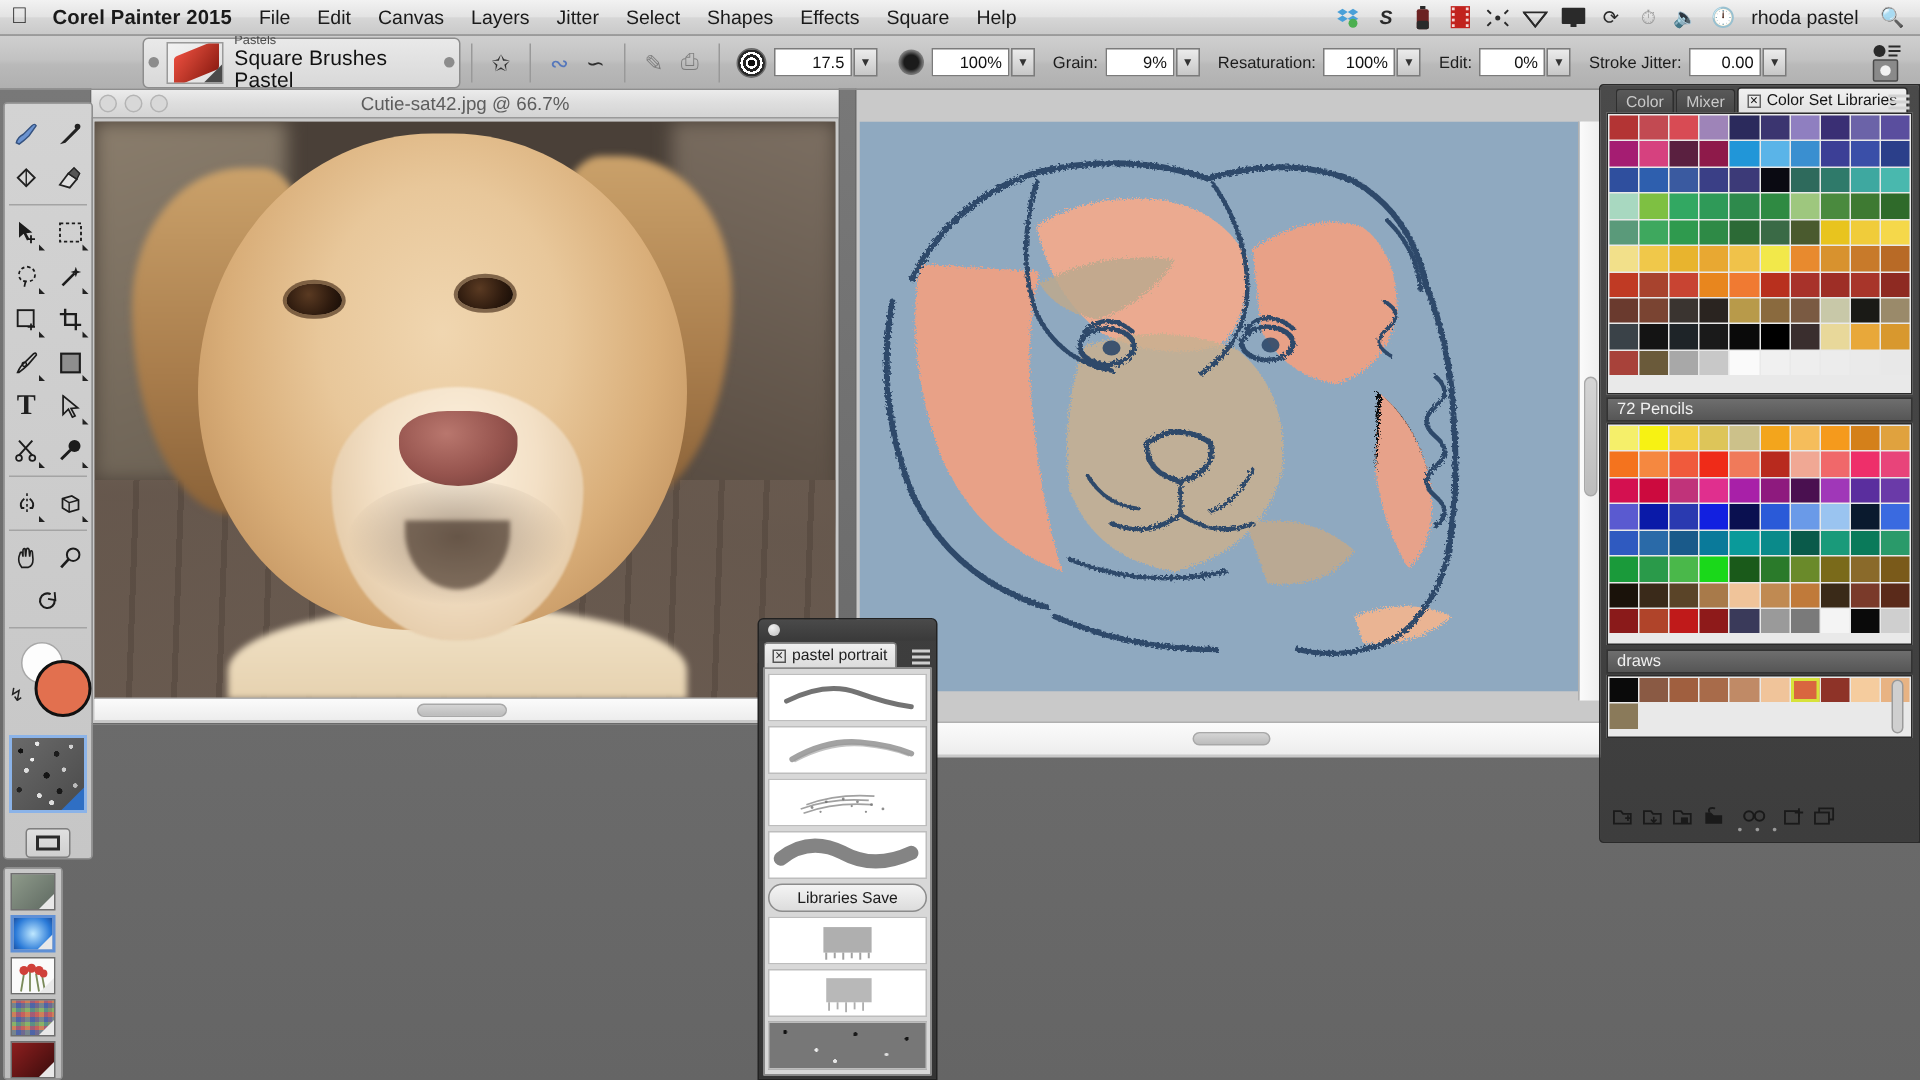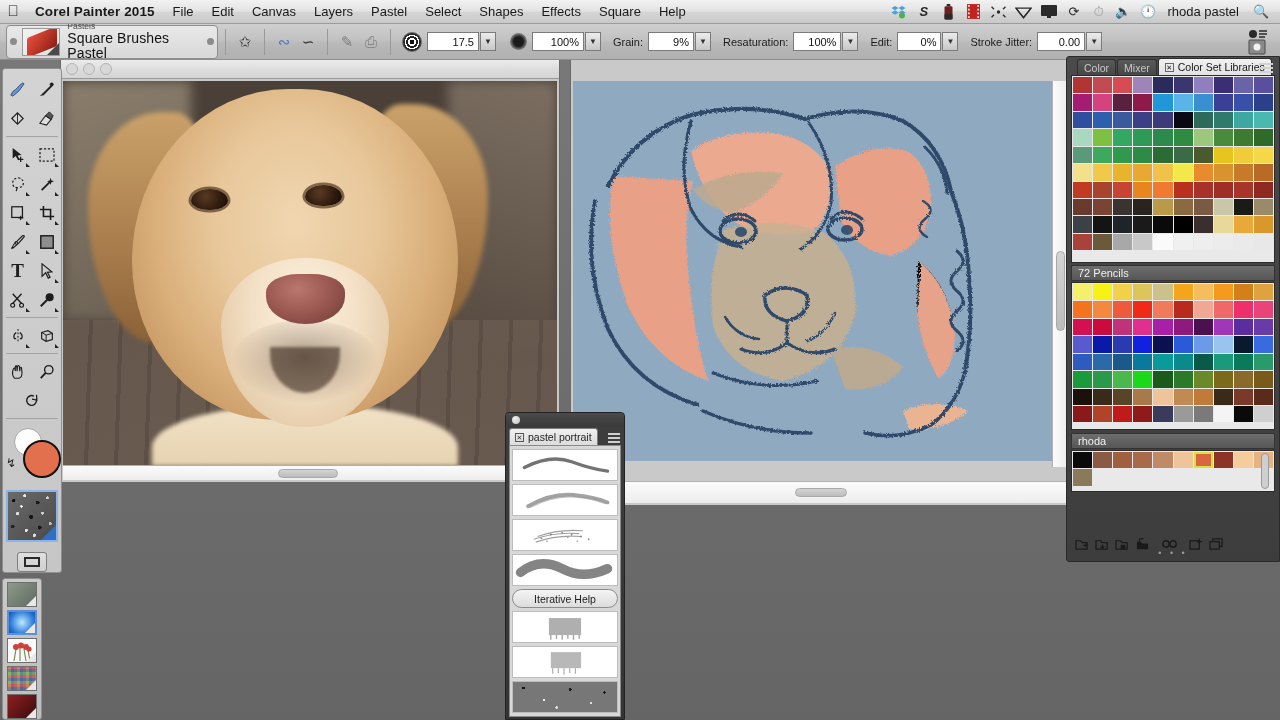--- a/index.html
+++ b/index.html
@@ -40,20 +40,21 @@
   .status-icon.dim { color: #9a9a9a; }
   .user-name { font-size: 13px; padding: 0 10px 0 6px; }
 
   
   .propbar {
     position: absolute; left:0; top:24px; width:1280px; height:36px;
     background: linear-gradient(180deg,#cfcfcf 0%, #c2c2c2 45%, #b9b9b9 55%, #b0b0b0 100%);
     border-bottom: 1px solid #8e8e8e;
     display:flex; align-items:center;
     z-index: 400;
+    justify-content: center;
   }
   .brush-selector {
     width: 212px; height: 34px; margin-left: 6px;
     background: linear-gradient(180deg,#e9e9e9,#d8d8d8);
     border: 1px solid #8d8d8d; border-radius: 4px;
     display:flex; align-items:center; position: relative;
   }
   .bs-dot { width:7px; height:7px; border-radius:50%; background:#8c8c8c; margin:0 3px;}
   .brush-thumb {
     width: 40px; height: 28px; margin-left:2px;
@@ -410,20 +411,21 @@
 
 <div id="app">
 
   <div class="desktop"></div>
 
   <div class="docwin" style="left:60px; top:58px; width:500px; height:425px;">
     <div class="doc-title inactive">
       <div class="tl-btn off"></div>
       <div class="tl-btn off"></div>
       <div class="tl-btn off"></div>
+      <div class="doc-title-text">Cutie-sat42.jpg @ 66.7%</div>
     </div>
     <div class="doc-canvas" style="left:2px; top:22px; width:494px; height:385px;">
       <div class="photo">
         <div class="bg-blur-left"></div>
         <div class="bg-blur-right"></div>
         <div class="bg-planks"></div>
         <div class="ear l"></div>
         <div class="ear r"></div>
         <div class="chest"></div>
         <div class="dog-head"></div>
@@ -565,21 +567,21 @@
         </svg>
       </div>
 
       <div class="stroke-cell">
         <svg viewBox="0 0 110 31" width="100%" height="100%">
           <path d="M8 18 Q28 2 52 14 Q74 26 100 14" fill="none" stroke="#6e6e6e" stroke-width="10" stroke-linecap="round" opacity=".85"></path>
         </svg>
       </div>
 
       <div class="iter-btn">
-        <span>Iterative Help</span>
+        <span>Libraries Save</span>
       </div>
 
       <div class="stroke-cell">
         <svg viewBox="0 0 110 31" width="100%" height="100%">
           <rect x="38" y="6" width="34" height="18" fill="#9b9b9b" opacity=".8"></rect>
           <g stroke="#8a8a8a" stroke-width="1.4" opacity=".8">
             <path d="M40 24 L40 29"></path>
               <path d="M46 24 L46 28"></path>
               <path d="M52 24 L52 29"></path>
             <path d="M58 24 L58 28"></path>
@@ -606,21 +608,21 @@
     </div>
   </div>
 
   <div class="menubar">
     <div class="apple-logo"></div>
     <div class="menu-app-title">Corel Painter 2015</div>
     <div class="menu-item">File</div>
     <div class="menu-item">Edit</div>
     <div class="menu-item">Canvas</div>
     <div class="menu-item">Layers</div>
-    <div class="menu-item">Pastel</div>
+    <div class="menu-item">Jitter</div>
     <div class="menu-item">Select</div>
     <div class="menu-item">Shapes</div>
     <div class="menu-item">Effects</div>
     <div class="menu-item">Square</div>
     <div class="menu-item">Help</div>
 
     <div class="menubar-right">
       <div class="status-icon">
         <svg width="15" height="14" viewBox="0 0 16 16">
             <g fill="#4aa0d8">
@@ -1156,21 +1158,21 @@
           <div class="sw" style="background: rgb(58, 58, 90);"></div>
           <div class="sw" style="background: rgb(154, 154, 154);"></div>
           <div class="sw" style="background: rgb(122, 122, 122);"></div>
           <div class="sw" style="background: rgb(244, 244, 244);"></div>
           <div class="sw" style="background: rgb(10, 10, 10);"></div>
           <div class="sw" style="background: rgb(207, 207, 207);"></div>
         </div>
     </div>
 
     <div class="group-header" style="margin-top:3px;">
-      <span>rhoda</span>
+      <span>draws</span>
     </div>
     <div class="swatch-area" style="height:42px; overflow:hidden; margin-top:1px; position:relative;">
       <div class="sw-grid" id="grid-2" style="grid-template-columns: repeat(10, 1fr);">
           <div class="sw" style="background: rgb(10, 10, 10);"></div>
           <div class="sw" style="background: rgb(138, 90, 68);"></div>
           <div class="sw" style="background: rgb(160, 95, 63);"></div>
           <div class="sw" style="background: rgb(168, 107, 74);"></div>
           <div class="sw" style="background: rgb(192, 138, 102);"></div>
           <div class="sw" style="background: rgb(240, 196, 154);"></div>
           <div class="sw selected" style="background: rgb(217, 102, 63);"></div>

